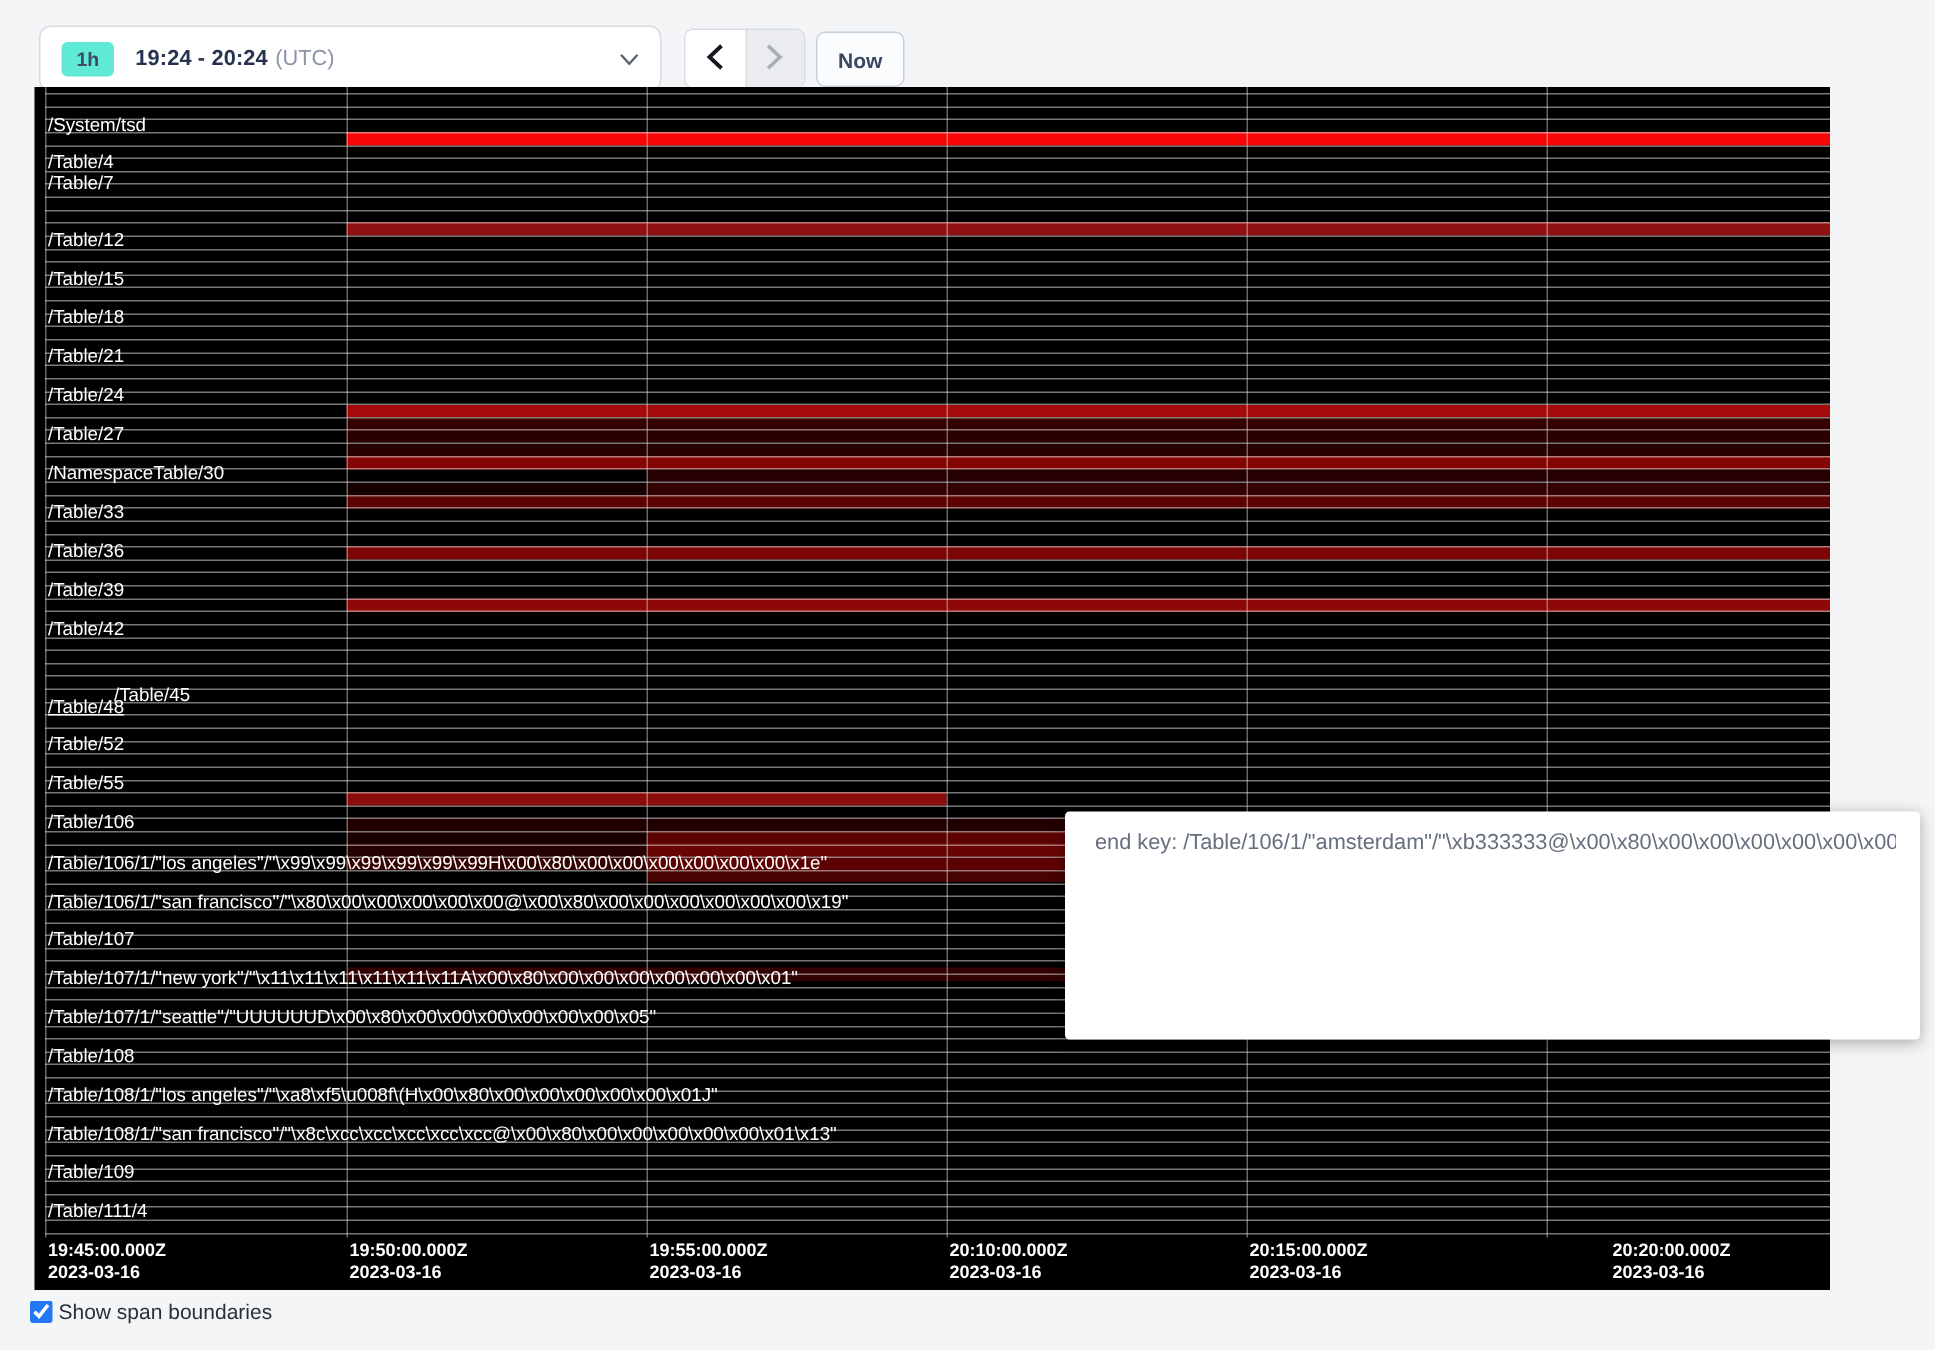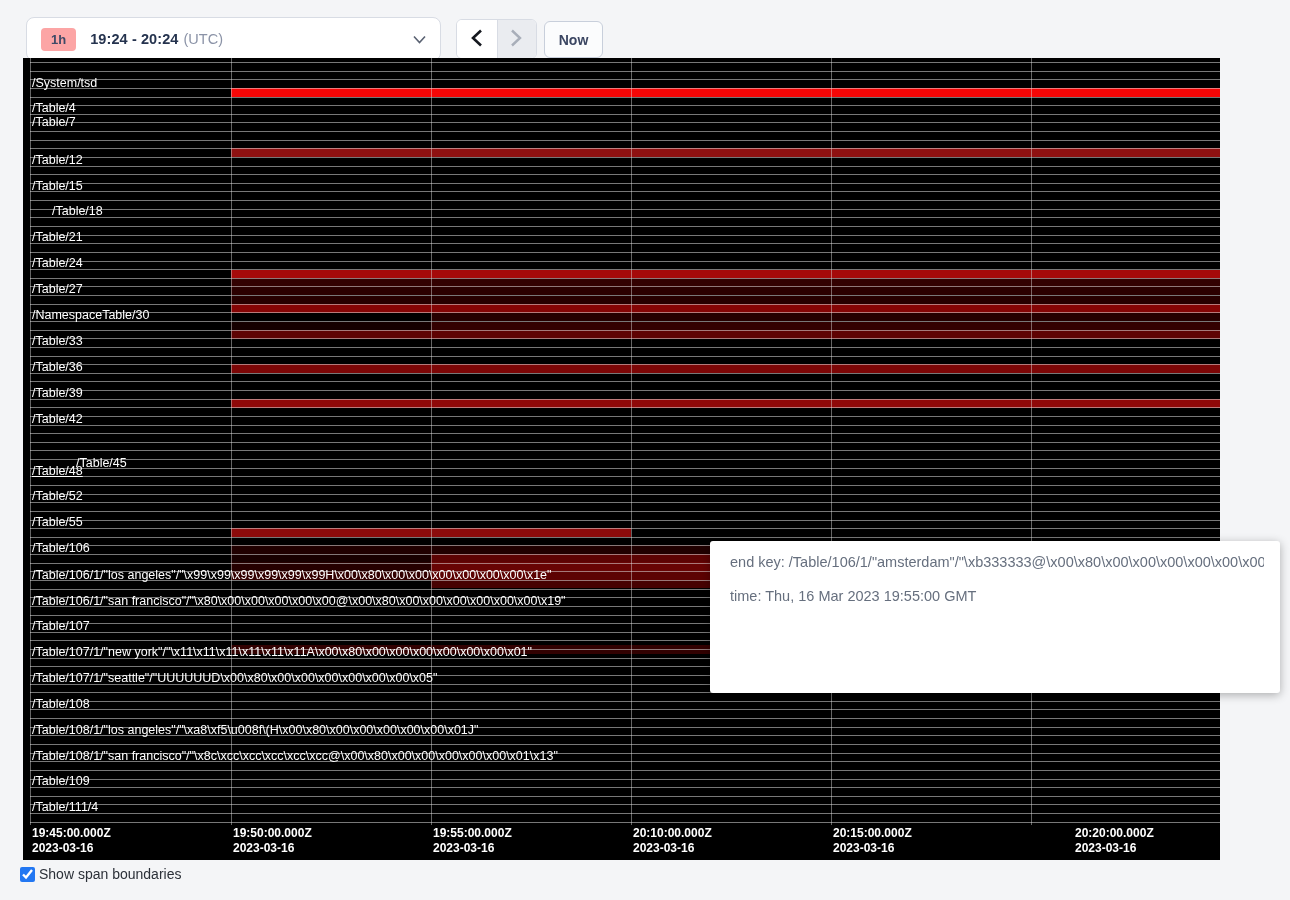--- a/index.html
+++ b/index.html
@@ -10,21 +10,21 @@
     position:relative;
     overflow:hidden;
   }
   
   .time-dropdown {
     position:absolute; left:26px; top:17px; width:415px; height:44px;
     background:#ffffff; border:1px solid #d8dce4; border-radius:8px;
     display:flex; align-items:center; padding:0 14px; cursor:pointer;
   }
   .duration-badge {
-    background:#fca5a5; color:#3e4a66; font-size:13px; font-weight:bold;
+    background:#5eead4; color:#3e4a66; font-size:13px; font-weight:bold;
     padding:4px 10px; border-radius:4px; margin-right:14px;
   }
   .range-text { font-size:14.5px; font-weight:bold; color:#25334e; letter-spacing:.1px; }
   .tz-text { font-size:14.5px; font-weight:normal; color:#8b93a7; margin-left:5px; }
   .dd-chevron { margin-left:auto; display:flex; align-items:center; }
   .nav-group {
     position:absolute; left:456px; top:19px; height:40px; width:81px;
     border:1px solid #d8dce4; border-radius:6px; overflow:hidden;
     display:flex; background:#fff;
   }
@@ -218,21 +218,21 @@
     <div class="vline" style="left: 208px; background: rgba(225, 225, 225, 0.45);"></div>
     <div class="vline" style="left: 408px; background: rgba(225, 225, 225, 0.45);"></div>
     <div class="vline" style="left: 608px; background: rgba(225, 225, 225, 0.45);"></div>
     <div class="vline" style="left: 808px; background: rgba(225, 225, 225, 0.45);"></div>
     <div class="vline" style="left: 1008px; background: rgba(225, 225, 225, 0.45);"></div>
     <div class="row-label" style="top: 25px;">/System/tsd</div>
     <div class="row-label" style="top: 50px;">/Table/4</div>
     <div class="row-label" style="top: 64px;">/Table/7</div>
     <div class="row-label" style="top: 102px;">/Table/12</div>
     <div class="row-label" style="top: 128px;">/Table/15</div>
-    <div class="row-label" style="top: 153px; padding-left: 20px;">/Table/18</div>
+    <div class="row-label" style="top: 153px;">/Table/18</div>
     <div class="row-label" style="top: 179px;">/Table/21</div>
     <div class="row-label" style="top: 205px;">/Table/24</div>
     <div class="row-label" style="top: 231px;">/Table/27</div>
     <div class="row-label" style="top: 257px;">/NamespaceTable/30</div>
     <div class="row-label" style="top: 283px;">/Table/33</div>
     <div class="row-label" style="top: 309px;">/Table/36</div>
     <div class="row-label" style="top: 335px;">/Table/39</div>
     <div class="row-label" style="top: 361px;">/Table/42</div>
     <div class="row-label" style="top: 405px; margin-left: 44px;">/Table/45</div>
     <div class="row-label" style="top: 413px; text-decoration: underline;">/Table/48</div>
@@ -270,19 +270,18 @@
       <div>2023-03-16</div>
     </div>
     <div class="axis-tick" style="left: 1052px; top: 768px;">
       <div>20:20:00.000Z</div>
       <div>2023-03-16</div>
     </div>
   </div>
 
 <div class="hover-tooltip">
   <div class="tt-line">end key: /Table/106/1/"amsterdam"/"\xb333333@\x00\x80\x00\x00\x00\x00\x00\x00#"</div>
-  <div class="tt-line">time: Thu, 16 Mar 2023 19:55:00 GMT</div>
 </div>
 
 <div class="boundaries-row">
   <input type="checkbox" id="span-cb" checked="checked" style="">
   <label for="span-cb">Show span boundaries</label>
 </div>
 
 </body></html>

